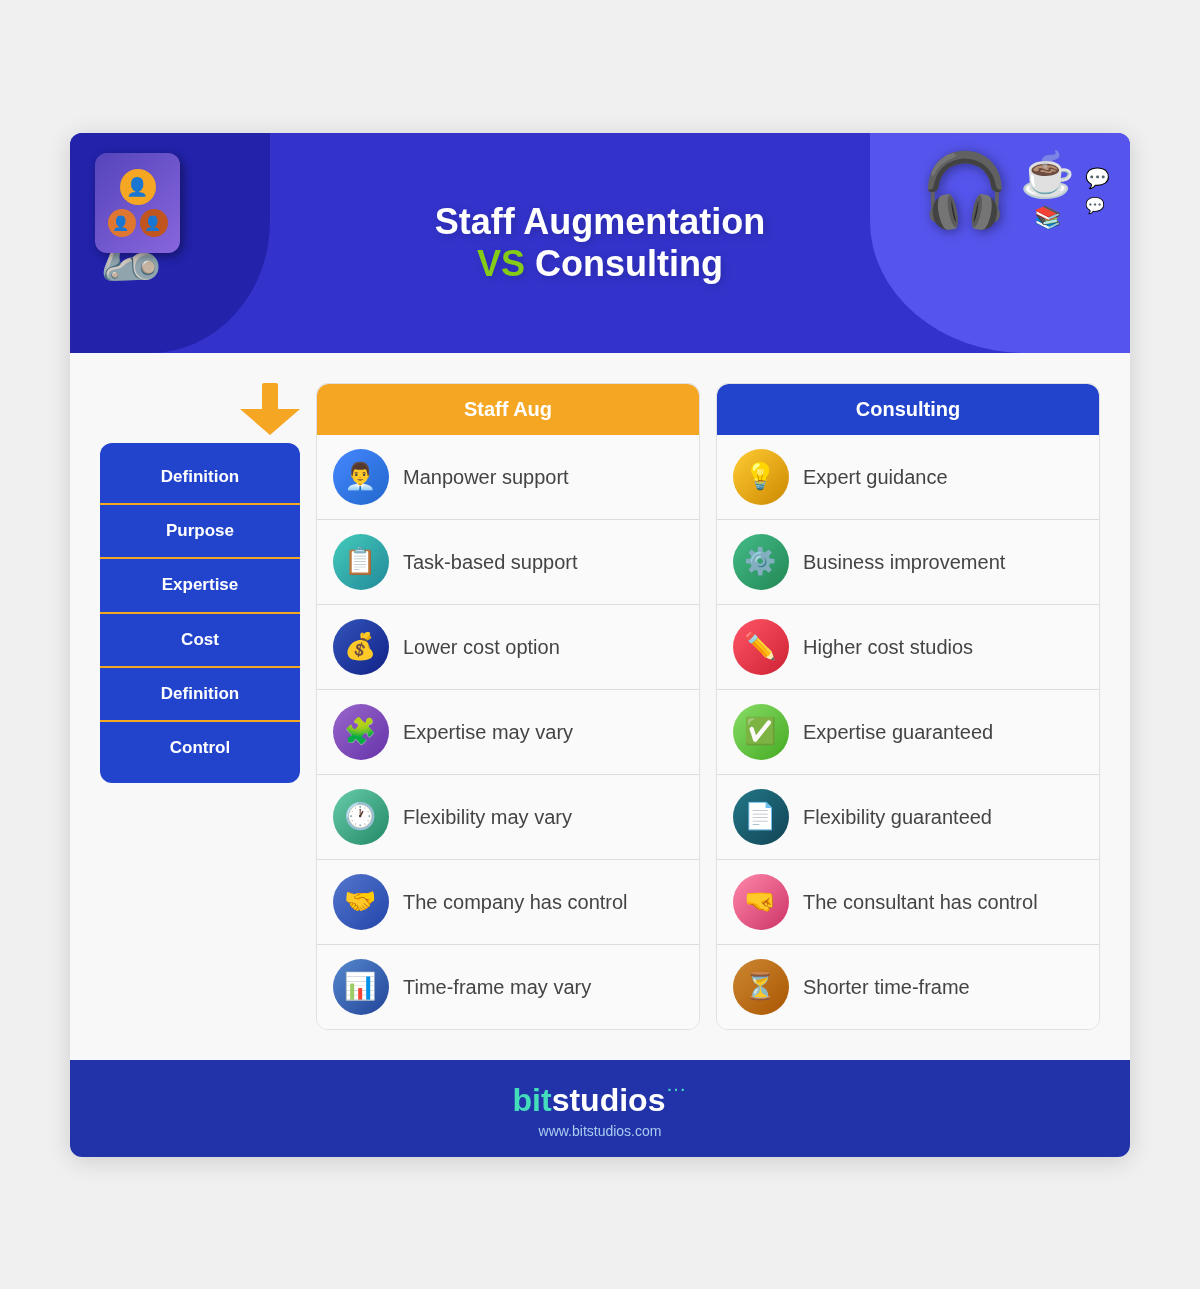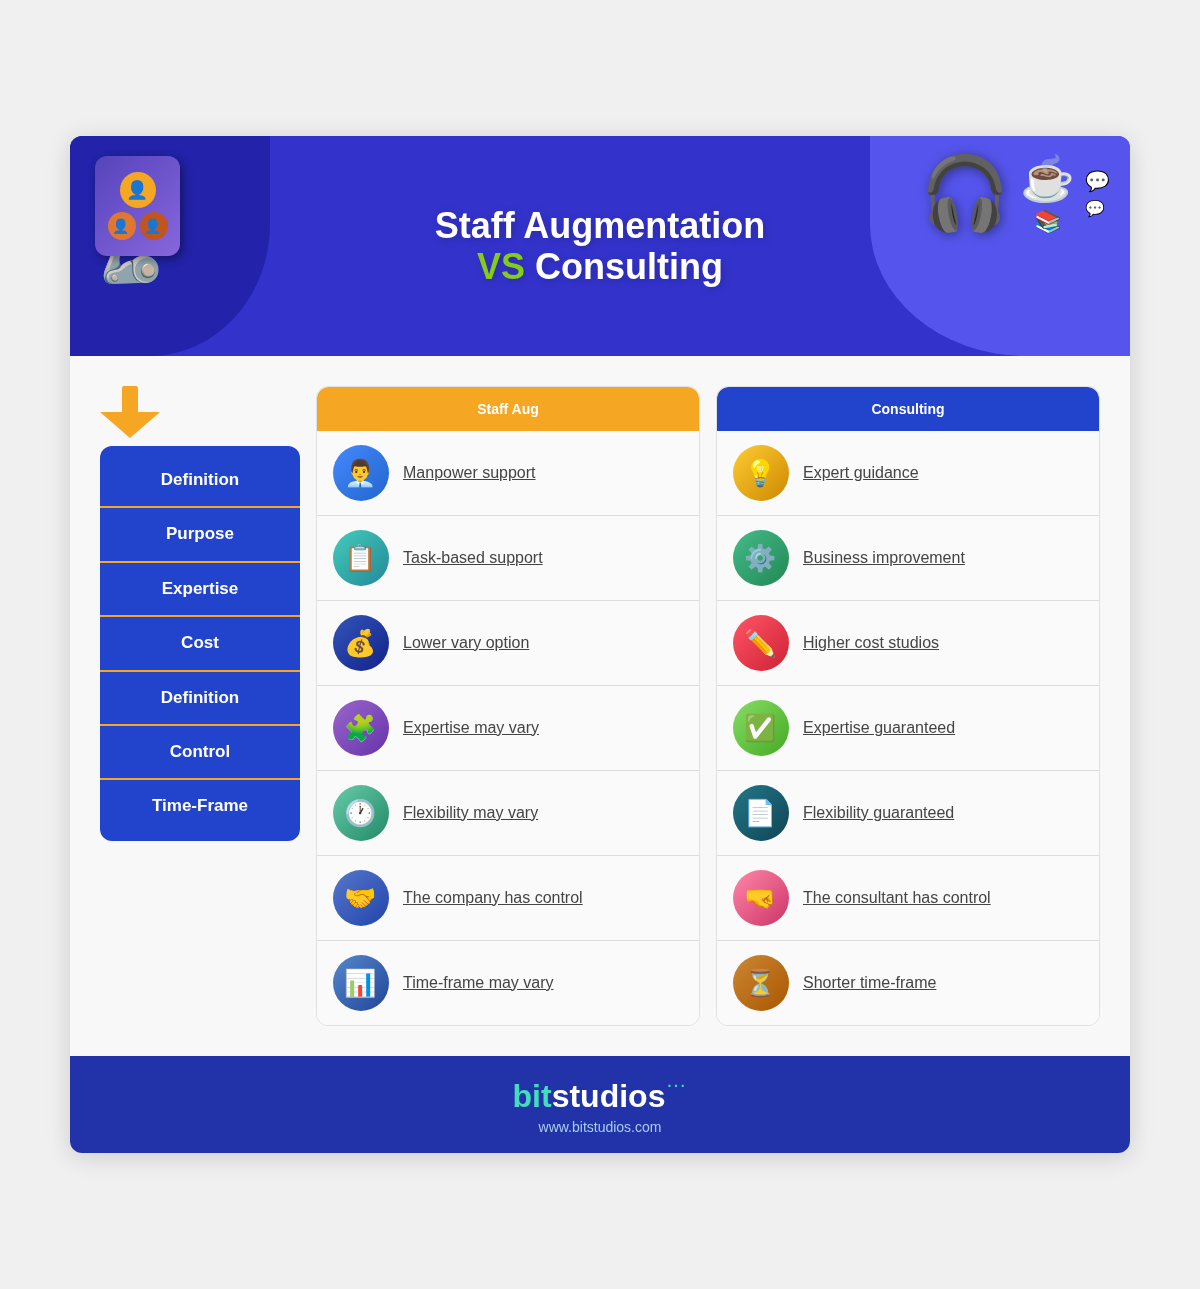--- a/index.html
+++ b/index.html
@@ -91,21 +91,21 @@
       display: grid;
       grid-template-columns: 200px 1fr 1fr;
       gap: 16px;
       align-items: start;
     }
 
     
     .left-col {
       display: flex;
       flex-direction: column;
-      align-items: flex-start;
+      align-items: flex-end;
     }
     .arrow-container {
       display: flex;
       flex-direction: column;
       align-items: center;
       margin-bottom: 8px;
     }
     .categories-box {
       background: #2244cc;
       border-radius: 12px;
@@ -128,21 +128,21 @@
     
     .col-box {
       background: #f0f0f0;
       border-radius: 12px;
       overflow: hidden;
       border: 1px solid #e0e0e0;
     }
     .col-header {
       padding: 14px 10px;
       text-align: center;
-      font-size: 14px;
+      font-size: 20px;
       font-weight: 800;
       color: white;
       border-radius: 12px 12px 0 0;
     }
     .col-header.staff-aug {
       background: #f5a623;
     }
     .col-header.consulting {
       background: #2244cc;
     }
@@ -166,25 +166,24 @@
       height: 56px;
       border-radius: 50%;
       flex-shrink: 0;
       display: flex;
       align-items: center;
       justify-content: center;
       font-size: 26px;
       overflow: hidden;
     }
     .row-text {
-      font-size: 16px;
+      font-size: 20px;
       color: #444;
       font-weight: 500;
       line-height: 1.3;
-      text-decoration: underline;
     }
 
     
     .icon-blue { background: linear-gradient(135deg, #4488ff, #2266cc); }
     .icon-green { background: linear-gradient(135deg, #44bb88, #228855); }
     .icon-teal { background: linear-gradient(135deg, #44ccbb, #228899); }
     .icon-red { background: linear-gradient(135deg, #ff5566, #cc2233); }
     .icon-purple { background: linear-gradient(135deg, #9966cc, #6633aa); }
     .icon-yellow { background: linear-gradient(135deg, #ffcc33, #cc8800); }
     .icon-dark-blue { background: linear-gradient(135deg, #3355bb, #112288); }
@@ -288,39 +287,38 @@
           </svg>
         </div>
 
         <div class="categories-box">
           <div class="category-item">Definition</div>
           <div class="category-item">Purpose</div>
           <div class="category-item">Expertise</div>
           <div class="category-item">Cost</div>
           <div class="category-item">Definition</div>
           <div class="category-item">Control</div>
-          <div class="category-item">Time-Frame</div>
         </div>
       </div>
 
       <div class="col-box">
         <div class="col-header staff-aug">Staff Aug</div>
         <div class="col-rows">
 
           <div class="col-row">
             <div class="row-icon icon-blue">👨‍💼</div>
             <span class="row-text">Manpower support</span>
           </div>
           <div class="col-row">
             <div class="row-icon icon-teal">📋</div>
             <span class="row-text">Task-based support</span>
           </div>
           <div class="col-row">
             <div class="row-icon icon-dark-blue">💰</div>
-            <span class="row-text">Lower vary option</span>
+            <span class="row-text">Lower cost option</span>
           </div>
           <div class="col-row">
             <div class="row-icon icon-purple">🧩</div>
             <span class="row-text">Expertise may vary</span>
           </div>
           <div class="col-row">
             <div class="row-icon icon-clock">🕐</div>
             <span class="row-text">Flexibility may vary</span>
           </div>
           <div class="col-row">

